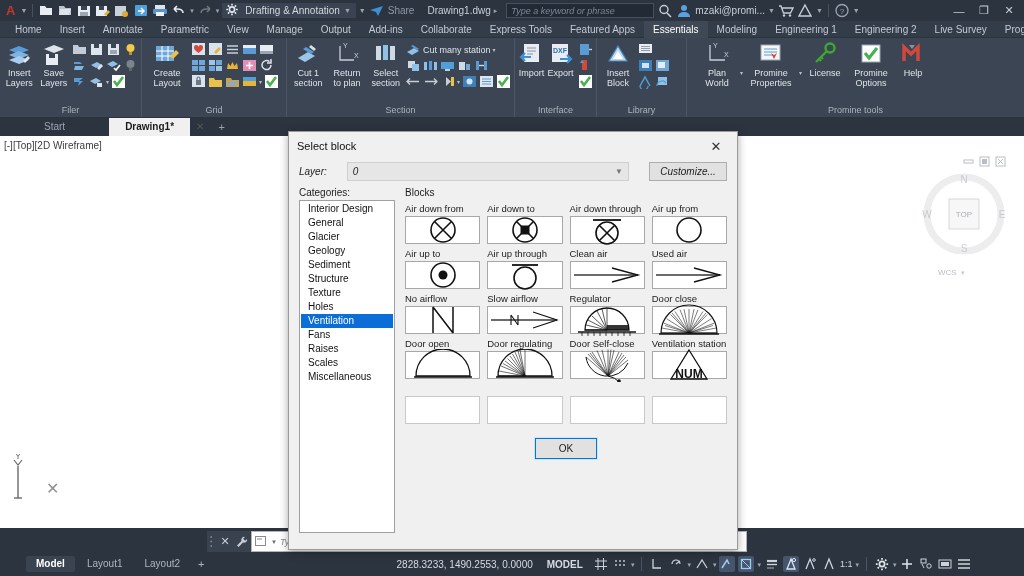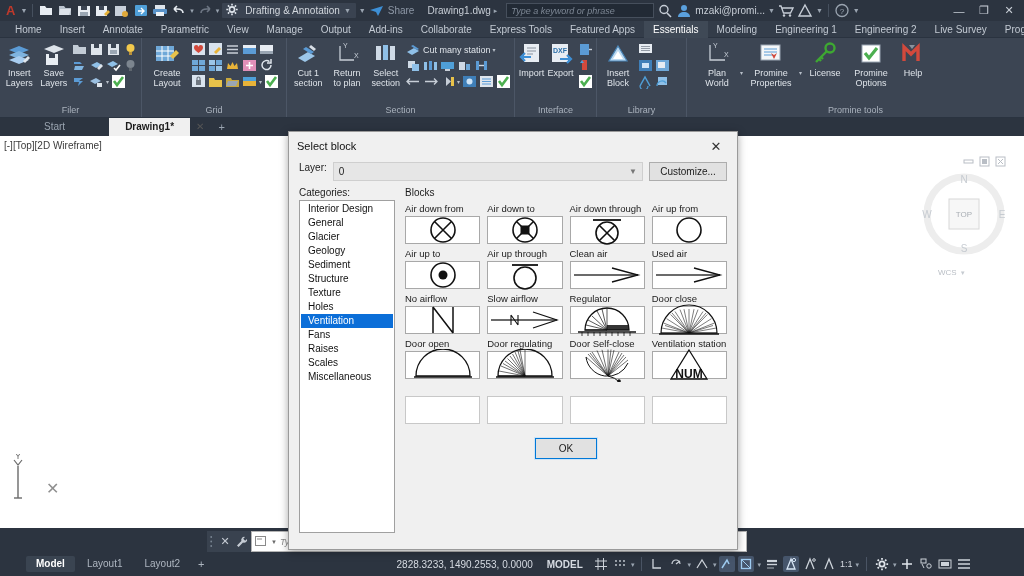--- a/index.html
+++ b/index.html
@@ -151,21 +151,21 @@
   .dlg-title {
     height: 28px; display: flex; align-items: center; padding: 0 8px;
     background: #f0f0f0;
   }
   .dlg-title-txt { font-size: 11px; color: #111; }
   .dlg-close {
     margin-left: auto; width: 26px; height: 22px; display:flex;
     align-items:center; justify-content:center; color: #333; font-size: 13px;
   }
   .dlg-row-layer {
-    display: flex; align-items: flex-start; padding: 2px 10px 0 10px; gap: 6px;
+    display: flex; align-items: center; padding: 2px 10px 0 10px; gap: 20px; font-style: italic;
   }
   .lbl-sm { font-size: 10px; color: #1b1b1b; }
   .layer-sel {
     flex: 1; height: 19px; background: #e6e6e6; border: 1px solid #cfcfcf;
     display: flex; align-items: center; padding: 0 5px; font-size: 10px; color:#222;
   }
   .layer-caret { margin-left:auto; color:#777; font-size: 8px; }
   .btn {
     border: 1px solid #adadad; background: #e1e1e1; font-size: 10px;
     color: #1b1b1b; display:flex;align-items:center;justify-content:center;

